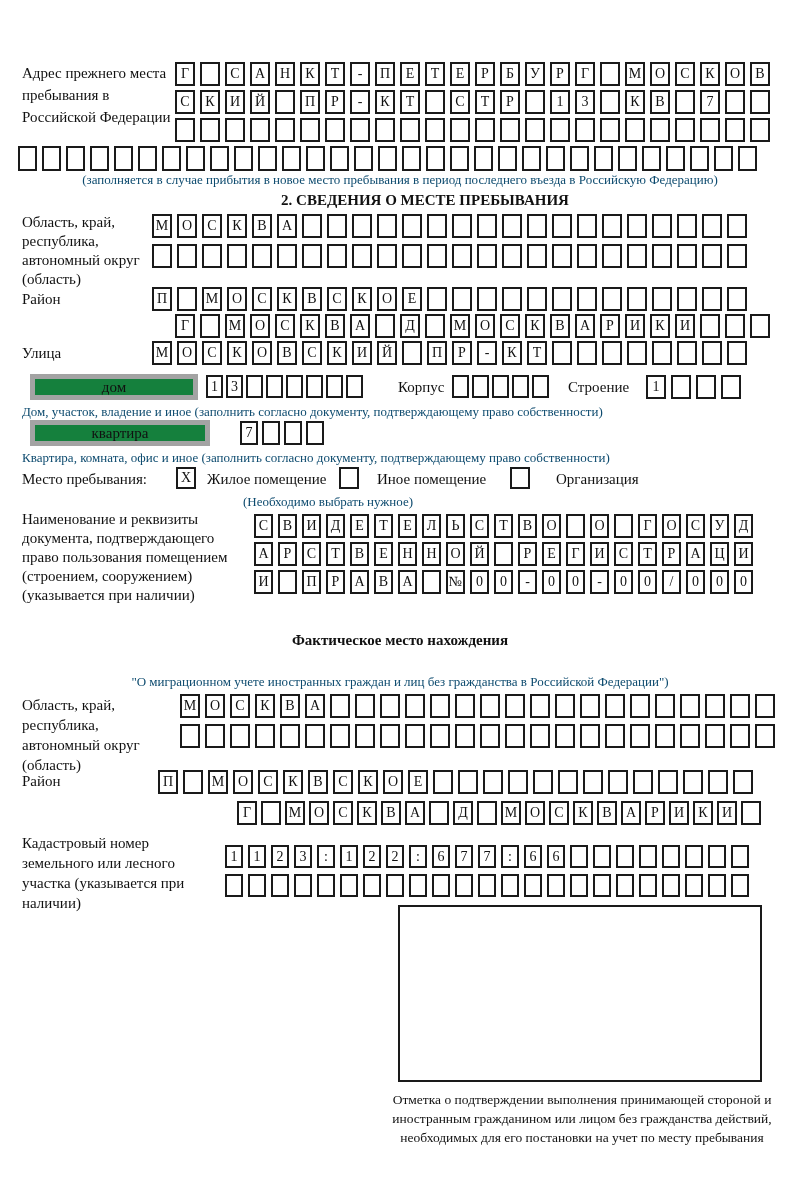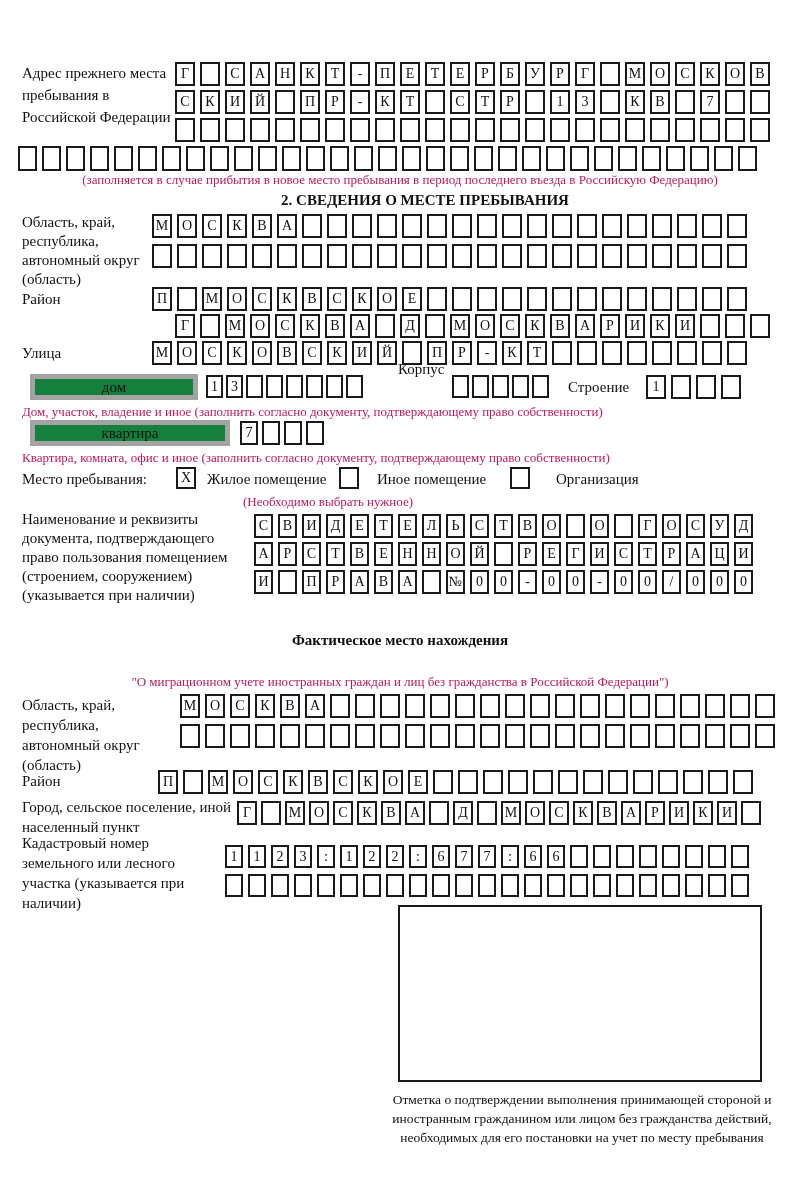--- a/index.html
+++ b/index.html
@@ -3,21 +3,21 @@
 <meta charset="utf-8">
 <style>
   html,body{margin:0;padding:0;background:#fff;}
   #page{
     position:relative;width:800px;height:1180px;background:#fff;color:#111;
     font-family:"Liberation Serif","DejaVu Serif",serif;overflow:hidden;
   }
   .abs{position:absolute;}
   .lbl{font-size:15px;line-height:19px;color:#111;}
   .lbl20{font-size:15px;line-height:20px;color:#111;}
-  .note{font-size:13px;color:#be185d;}
+  .note{font-size:13px;color:#0c4a6e;}
   .center{width:100%;text-align:center;}
   .title{font-weight:bold;font-size:15px;}
   .cells{display:flex;gap:5px;}
   .cell{
     width:20px;height:24px;border:2px solid #1a1a1a;box-sizing:border-box;
     display:flex;align-items:center;justify-content:center;
     font-size:14px;color:#111;background:#fff;flex:0 0 auto;
   }
   .c-full .cell{width:19px;height:25px;}
   .c-house{gap:3px;}
@@ -300,38 +300,38 @@
   <div class="abs cells c-house" style="left:206px;top:375px;">
       <div class="cell">1</div>
       <div class="cell">3</div>
       <div class="cell"></div>
       <div class="cell"></div>
       <div class="cell"></div>
       <div class="cell"></div>
       <div class="cell"></div>
       <div class="cell"></div>
     </div>
-  <div class="abs lbl" style="left:398px;top:360px;">Корпус</div>
+  <div class="abs lbl" style="left:398px;top:378px;">Корпус</div>
   <div class="abs cells c-house" style="left:452px;top:375px;">
       <div class="cell"></div>
       <div class="cell"></div>
       <div class="cell"></div>
       <div class="cell"></div>
       <div class="cell"></div>
     </div>
   <div class="abs lbl" style="left:568px;top:378px;">Строение</div>
   <div class="abs cells" style="left:646px;top:375px;">
       <div class="cell">1</div>
       <div class="cell"></div>
       <div class="cell"></div>
       <div class="cell"></div>
     </div>
   <div class="abs note" style="left:22px;top:404px;">Дом, участок, владение и иное (заполнить согласно документу, подтверждающему право собственности)</div>
 
-  <div class="abs widebox" style="left:30px;top:420px;width:200px;height:26px;">квартира</div>
+  <div class="abs widebox" style="left:30px;top:420px;width:180px;height:26px;">квартира</div>
   <div class="abs cells c-apt" style="left:240px;top:421px;">
       <div class="cell">7</div>
       <div class="cell"></div>
       <div class="cell"></div>
       <div class="cell"></div>
     </div>
   <div class="abs note" style="left:22px;top:450px;">Квартира, комната, офис и иное (заполнить согласно документу, подтверждающему право собственности)</div>
 
   <div class="abs lbl" style="left:22px;top:470px;">Место пребывания:</div>
   <div class="abs checkbox" style="left:176px;top:467px;">X</div>
@@ -491,21 +491,20 @@
       <div class="cell"></div>
       <div class="cell"></div>
       <div class="cell"></div>
       <div class="cell"></div>
       <div class="cell"></div>
       <div class="cell"></div>
       <div class="cell"></div>
       <div class="cell"></div>
     </div>
 
-  <div class="abs lbl20" style="left:22px;top:797px;width:210px;">Город, сельское поселение, иной населенный пункт</div>
   <div class="abs cells c-factcity" style="left:237px;top:801px;">
       <div class="cell">Г</div>
       <div class="cell"></div>
       <div class="cell">М</div>
       <div class="cell">О</div>
       <div class="cell">С</div>
       <div class="cell">К</div>
       <div class="cell">В</div>
       <div class="cell">А</div>
       <div class="cell"></div>

